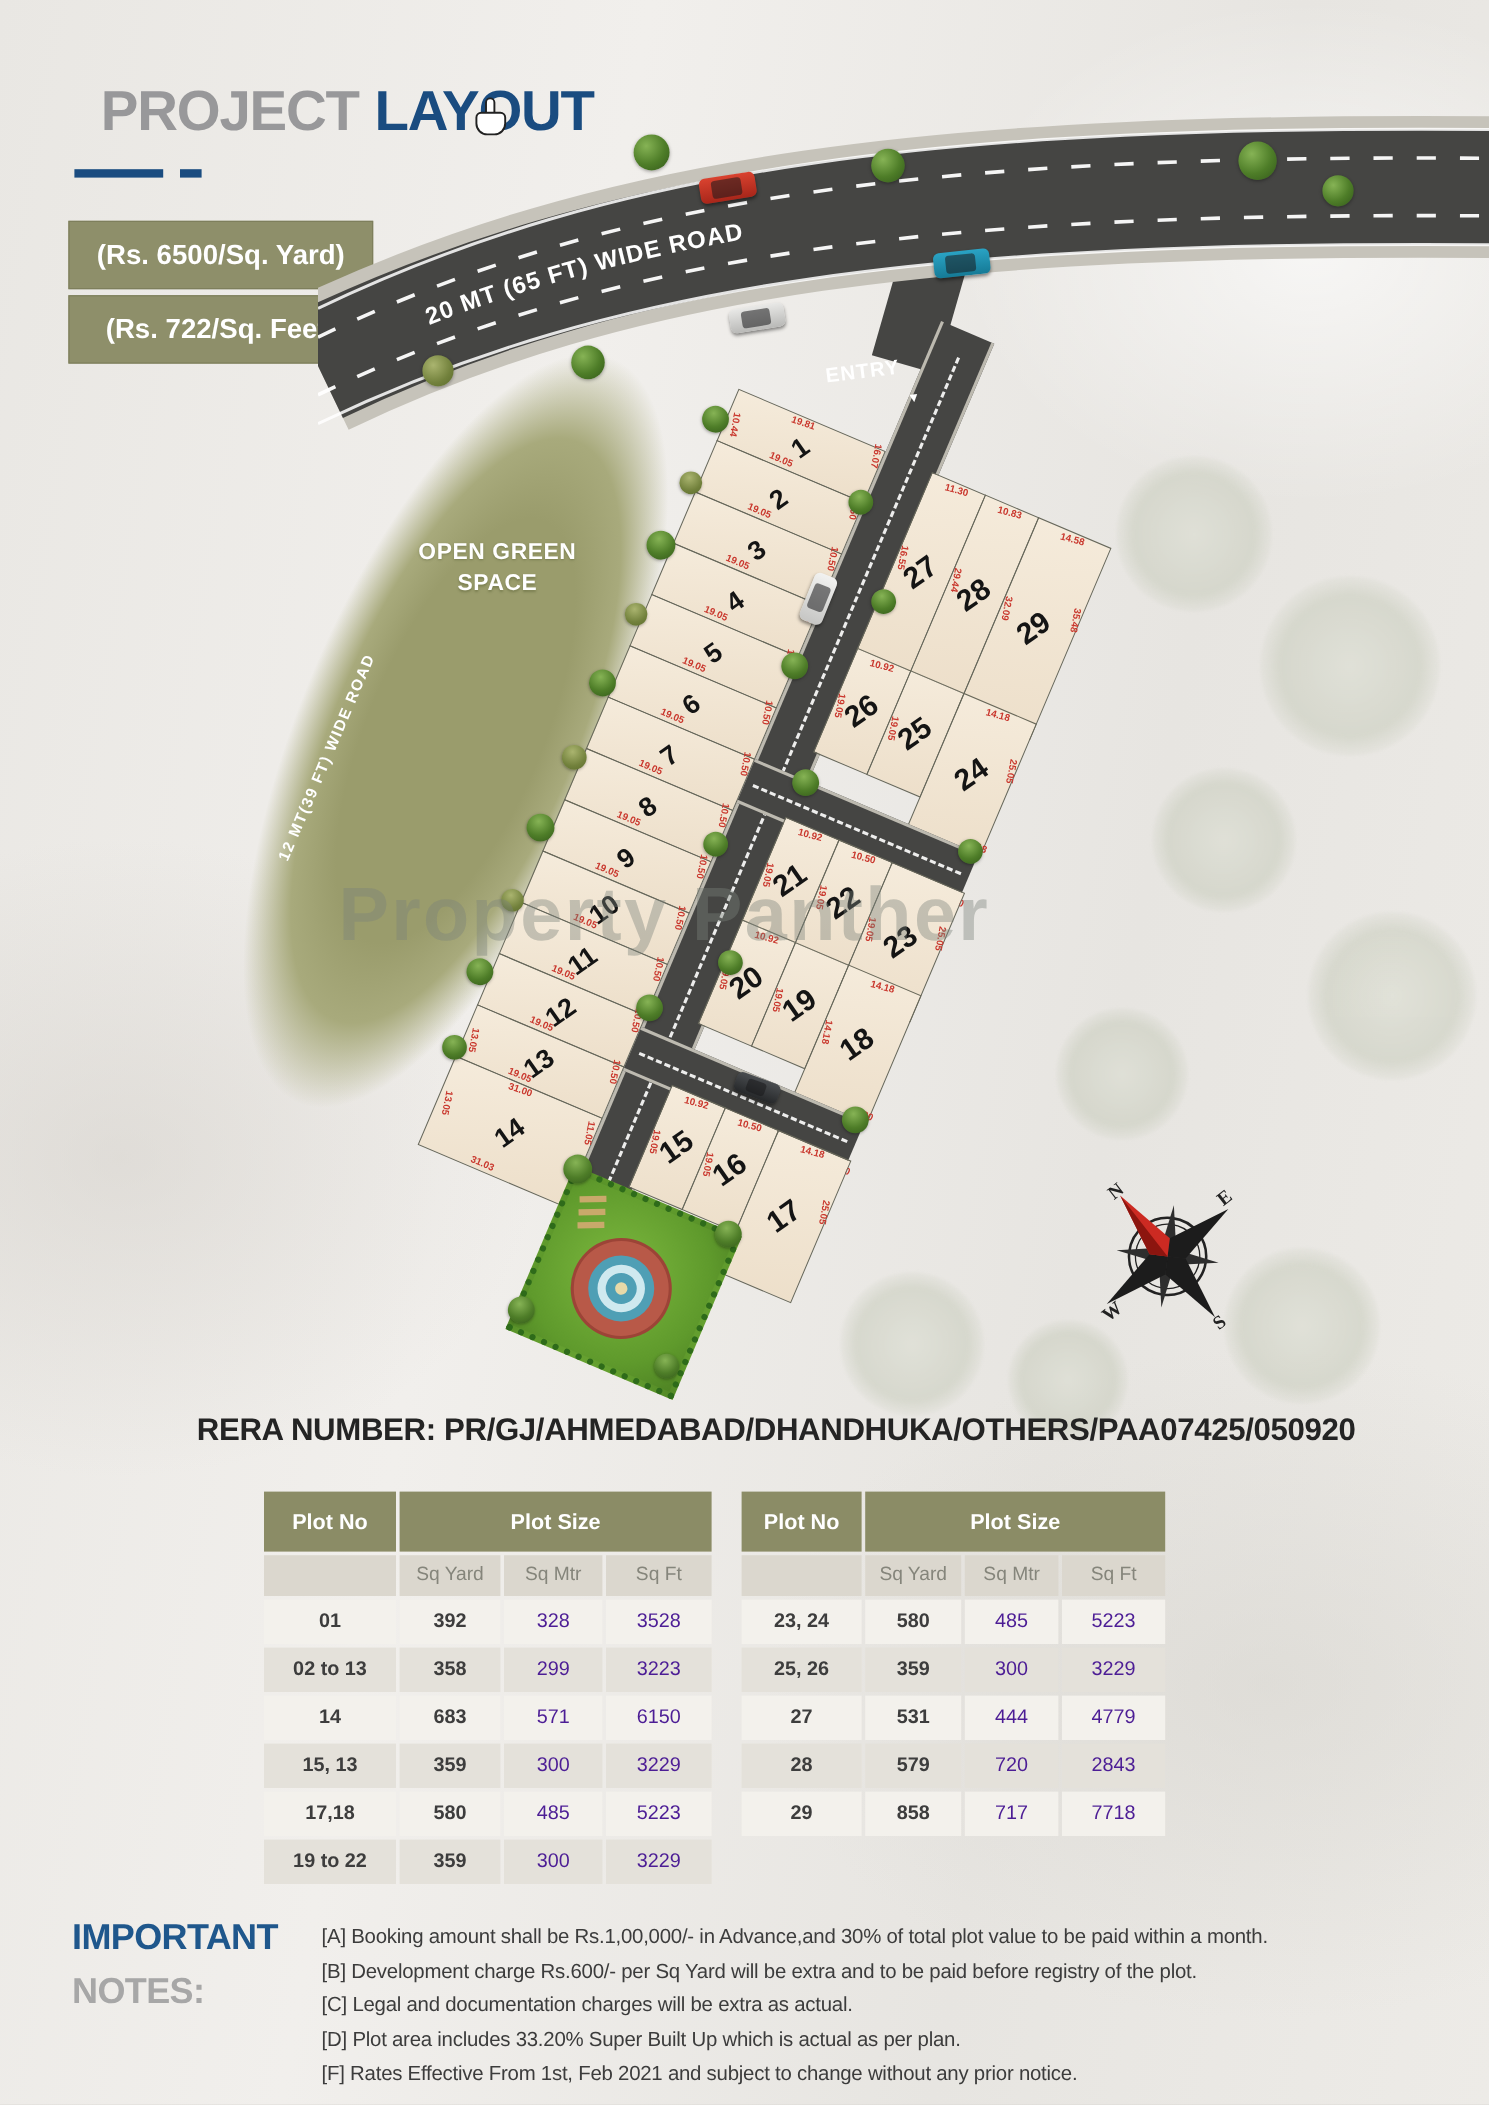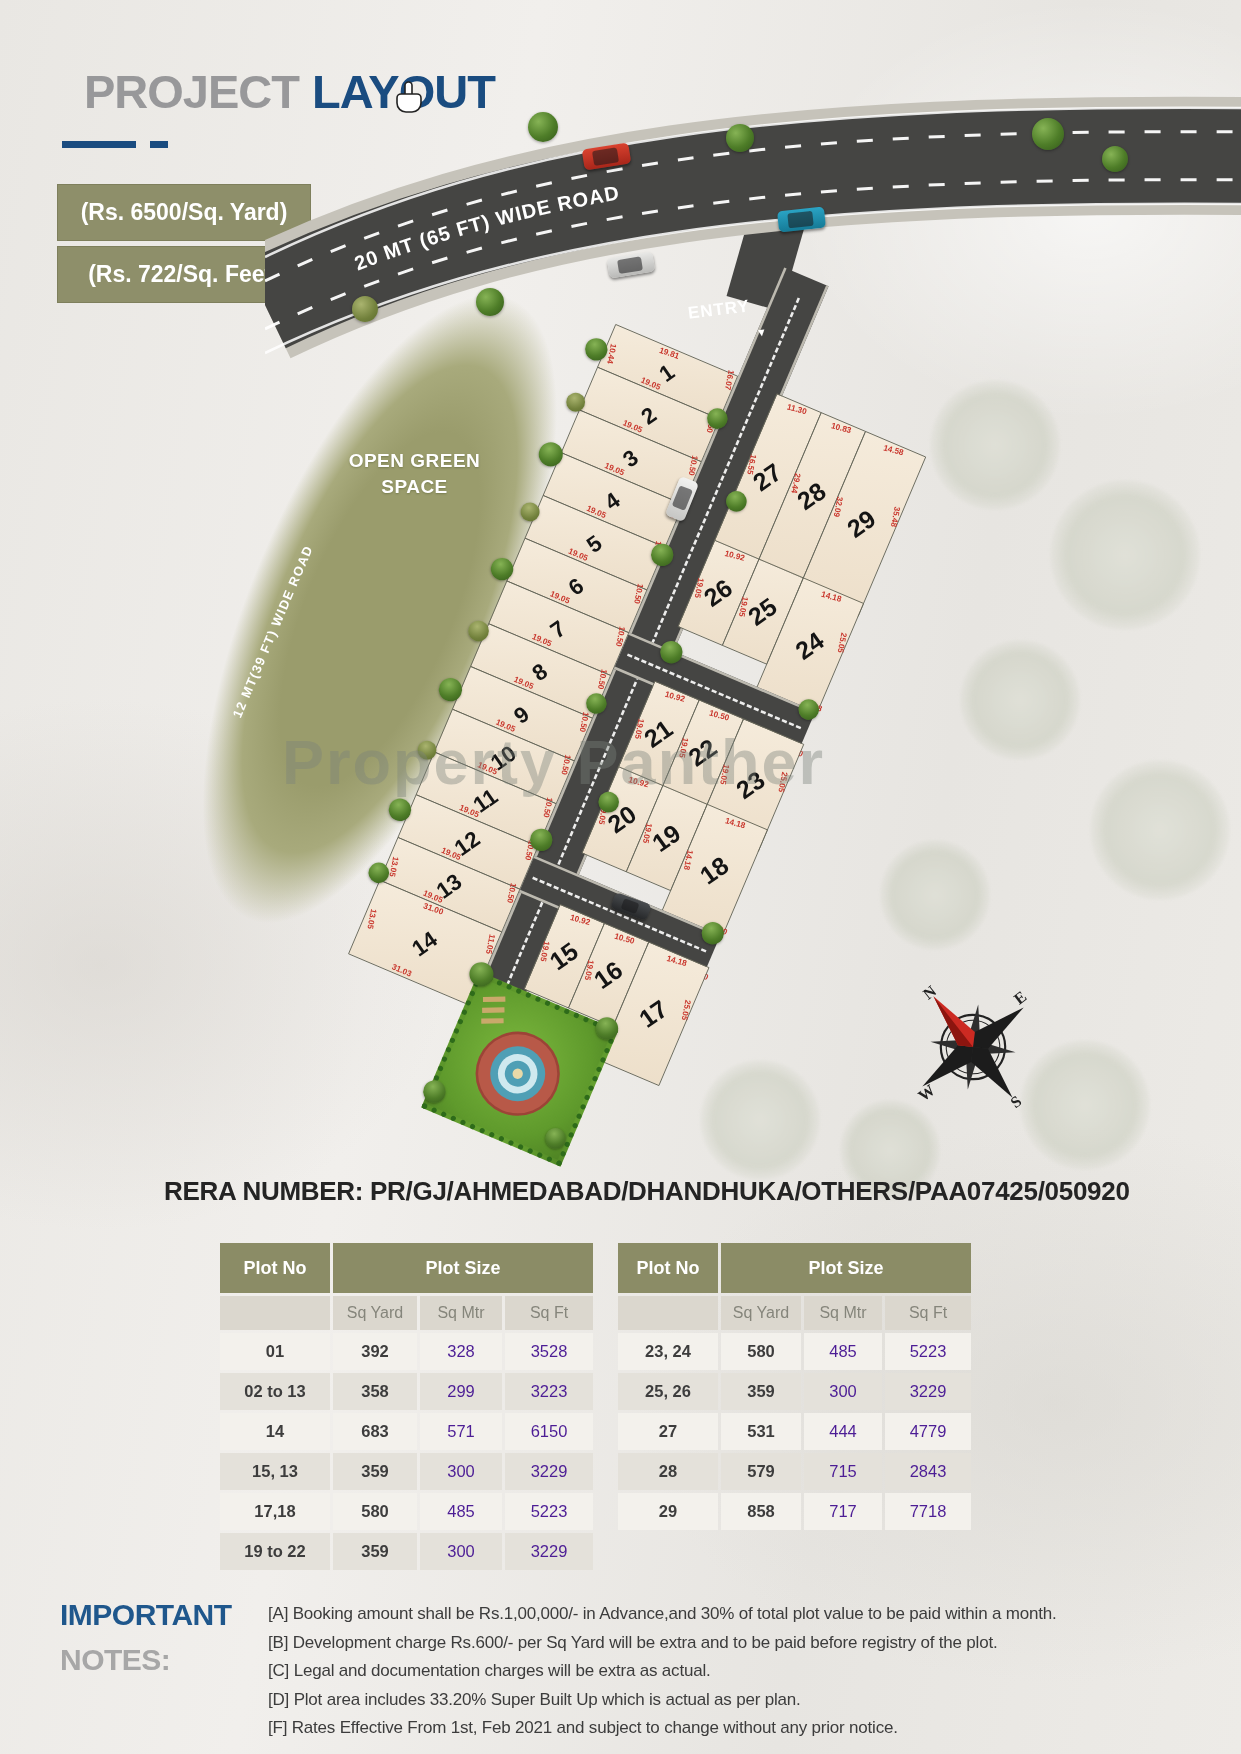--- a/index.html
+++ b/index.html
@@ -591,21 +591,21 @@
       <div class="trow">
         <div class="c b">27</div>
         <div class="c b">531</div>
         <div class="c">444</div>
         <div class="c">4779</div>
       </div>
 
       <div class="trow">
         <div class="c b">28</div>
         <div class="c b">579</div>
-        <div class="c">715</div>
+        <div class="c">720</div>
         <div class="c">2843</div>
       </div>
 
       <div class="trow">
         <div class="c b">29</div>
         <div class="c b">858</div>
         <div class="c">717</div>
         <div class="c">7718</div>
       </div>
 

